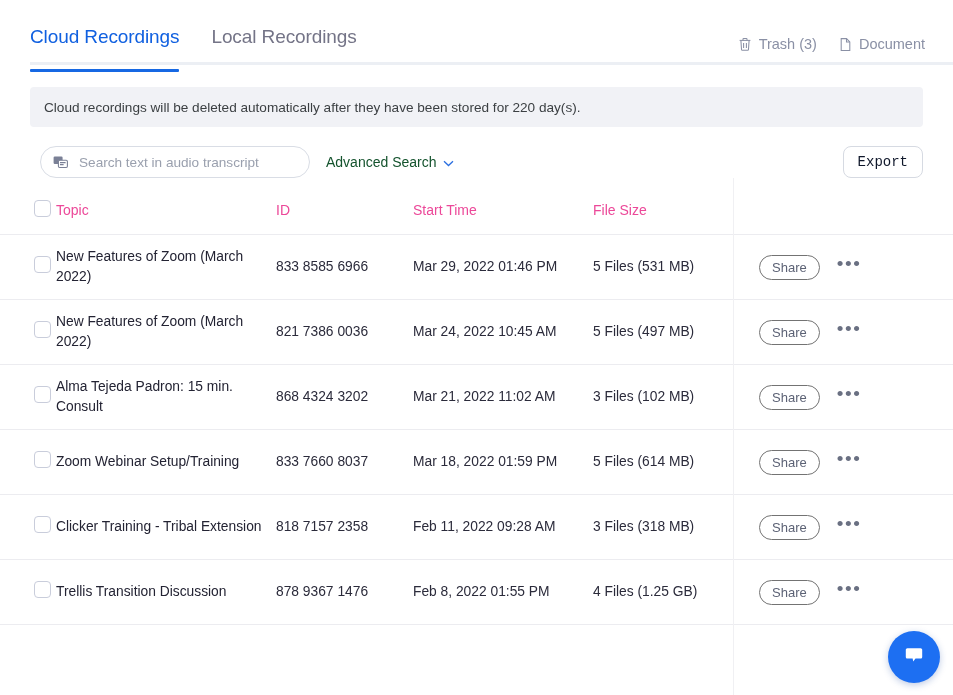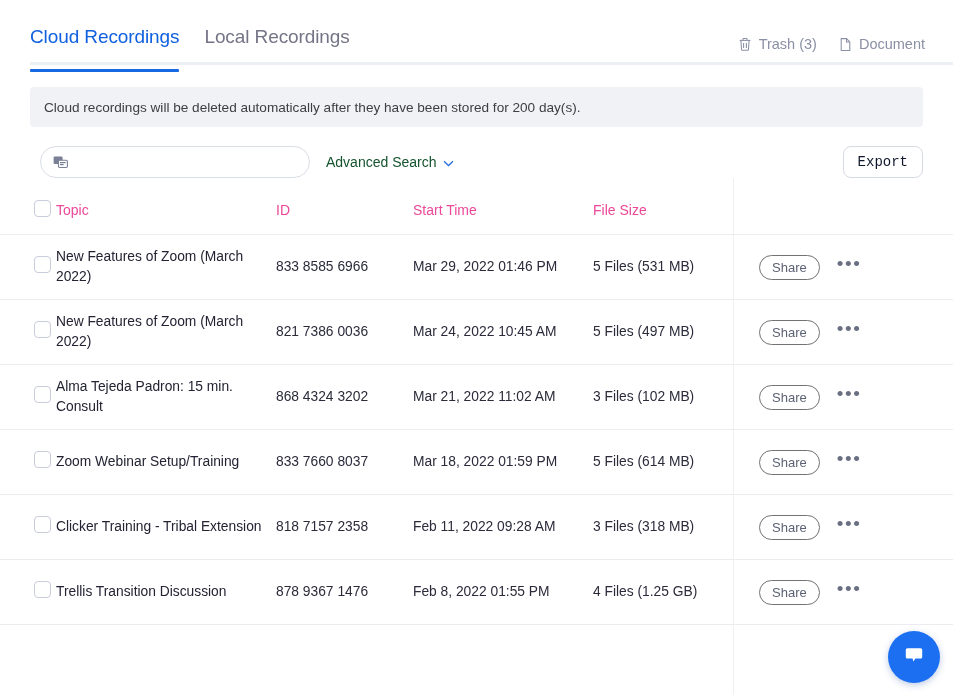--- a/index.html
+++ b/index.html
@@ -17,21 +17,21 @@
     position: relative;
     height: 65px;
     padding: 0 0 0 30px;
     display: flex;
     align-items: flex-start;
   }
   .tabbar-underline {
     position: absolute; left: 30px; right: 0; bottom: 0;
     height: 3px; background: #eceff4;
   }
-  .tabs { display: flex; align-items: flex-start; gap: 25px; padding-top: 26px; }
+  .tabs { display: flex; align-items: flex-start; gap: 32px; padding-top: 26px; }
   .tab {
     position: relative;
     font-size: 19px;
     color: #747487;
     padding-bottom: 24px;
     cursor: pointer;
     letter-spacing: -0.1px;
     white-space: nowrap;
   }
   .tab.active { color: #1060e0; }
@@ -207,33 +207,34 @@
             <path d="M2.2 1.6h5.3l3.3 3.3v8.5H2.2z"></path>
             <path d="M7.5 1.6v3.3h3.3"></path>
           </svg>
         </span>
         <span>Document</span>
       </div>
     </div>
   </div>
 
   <div class="notice">
-    <span>Cloud recordings will be deleted automatically after they have been stored for 200 day(s).</span>
+    <span>Cloud recordings will be deleted automatically after they have been stored for 220 day(s).</span>
   </div>
 
   <div class="toolbar">
 
     <div class="search-box transcript">
       <span>
         <svg width="15" height="14" viewBox="0 0 15 14">
           <rect x="0.6" y="1.6" width="9" height="7.3" rx="1.2" fill="#7a8096"></rect>
           <rect x="5.4" y="5.2" width="9" height="7.3" rx="1.2" fill="#ffffff" stroke="#7a8096" stroke-width="1.1"></rect>
           <path d="M7 7.6h5.6M7 9.6h3.6" stroke="#7a8096" stroke-width="1.05"></path>
         </svg>
       </span>
+      <input type="text" placeholder="Search text in audio transcript" style="">
     </div>
 
     <div class="adv-search">
       <span>Advanced Search</span>
       <span>
         <svg width="11" height="7" viewBox="0 0 11 7" fill="none" stroke="#2a6fe0" stroke-width="1.3">
           <path d="M1 1.3l4.5 4.2L10 1.3"></path>
         </svg>
       </span>
     </div>

